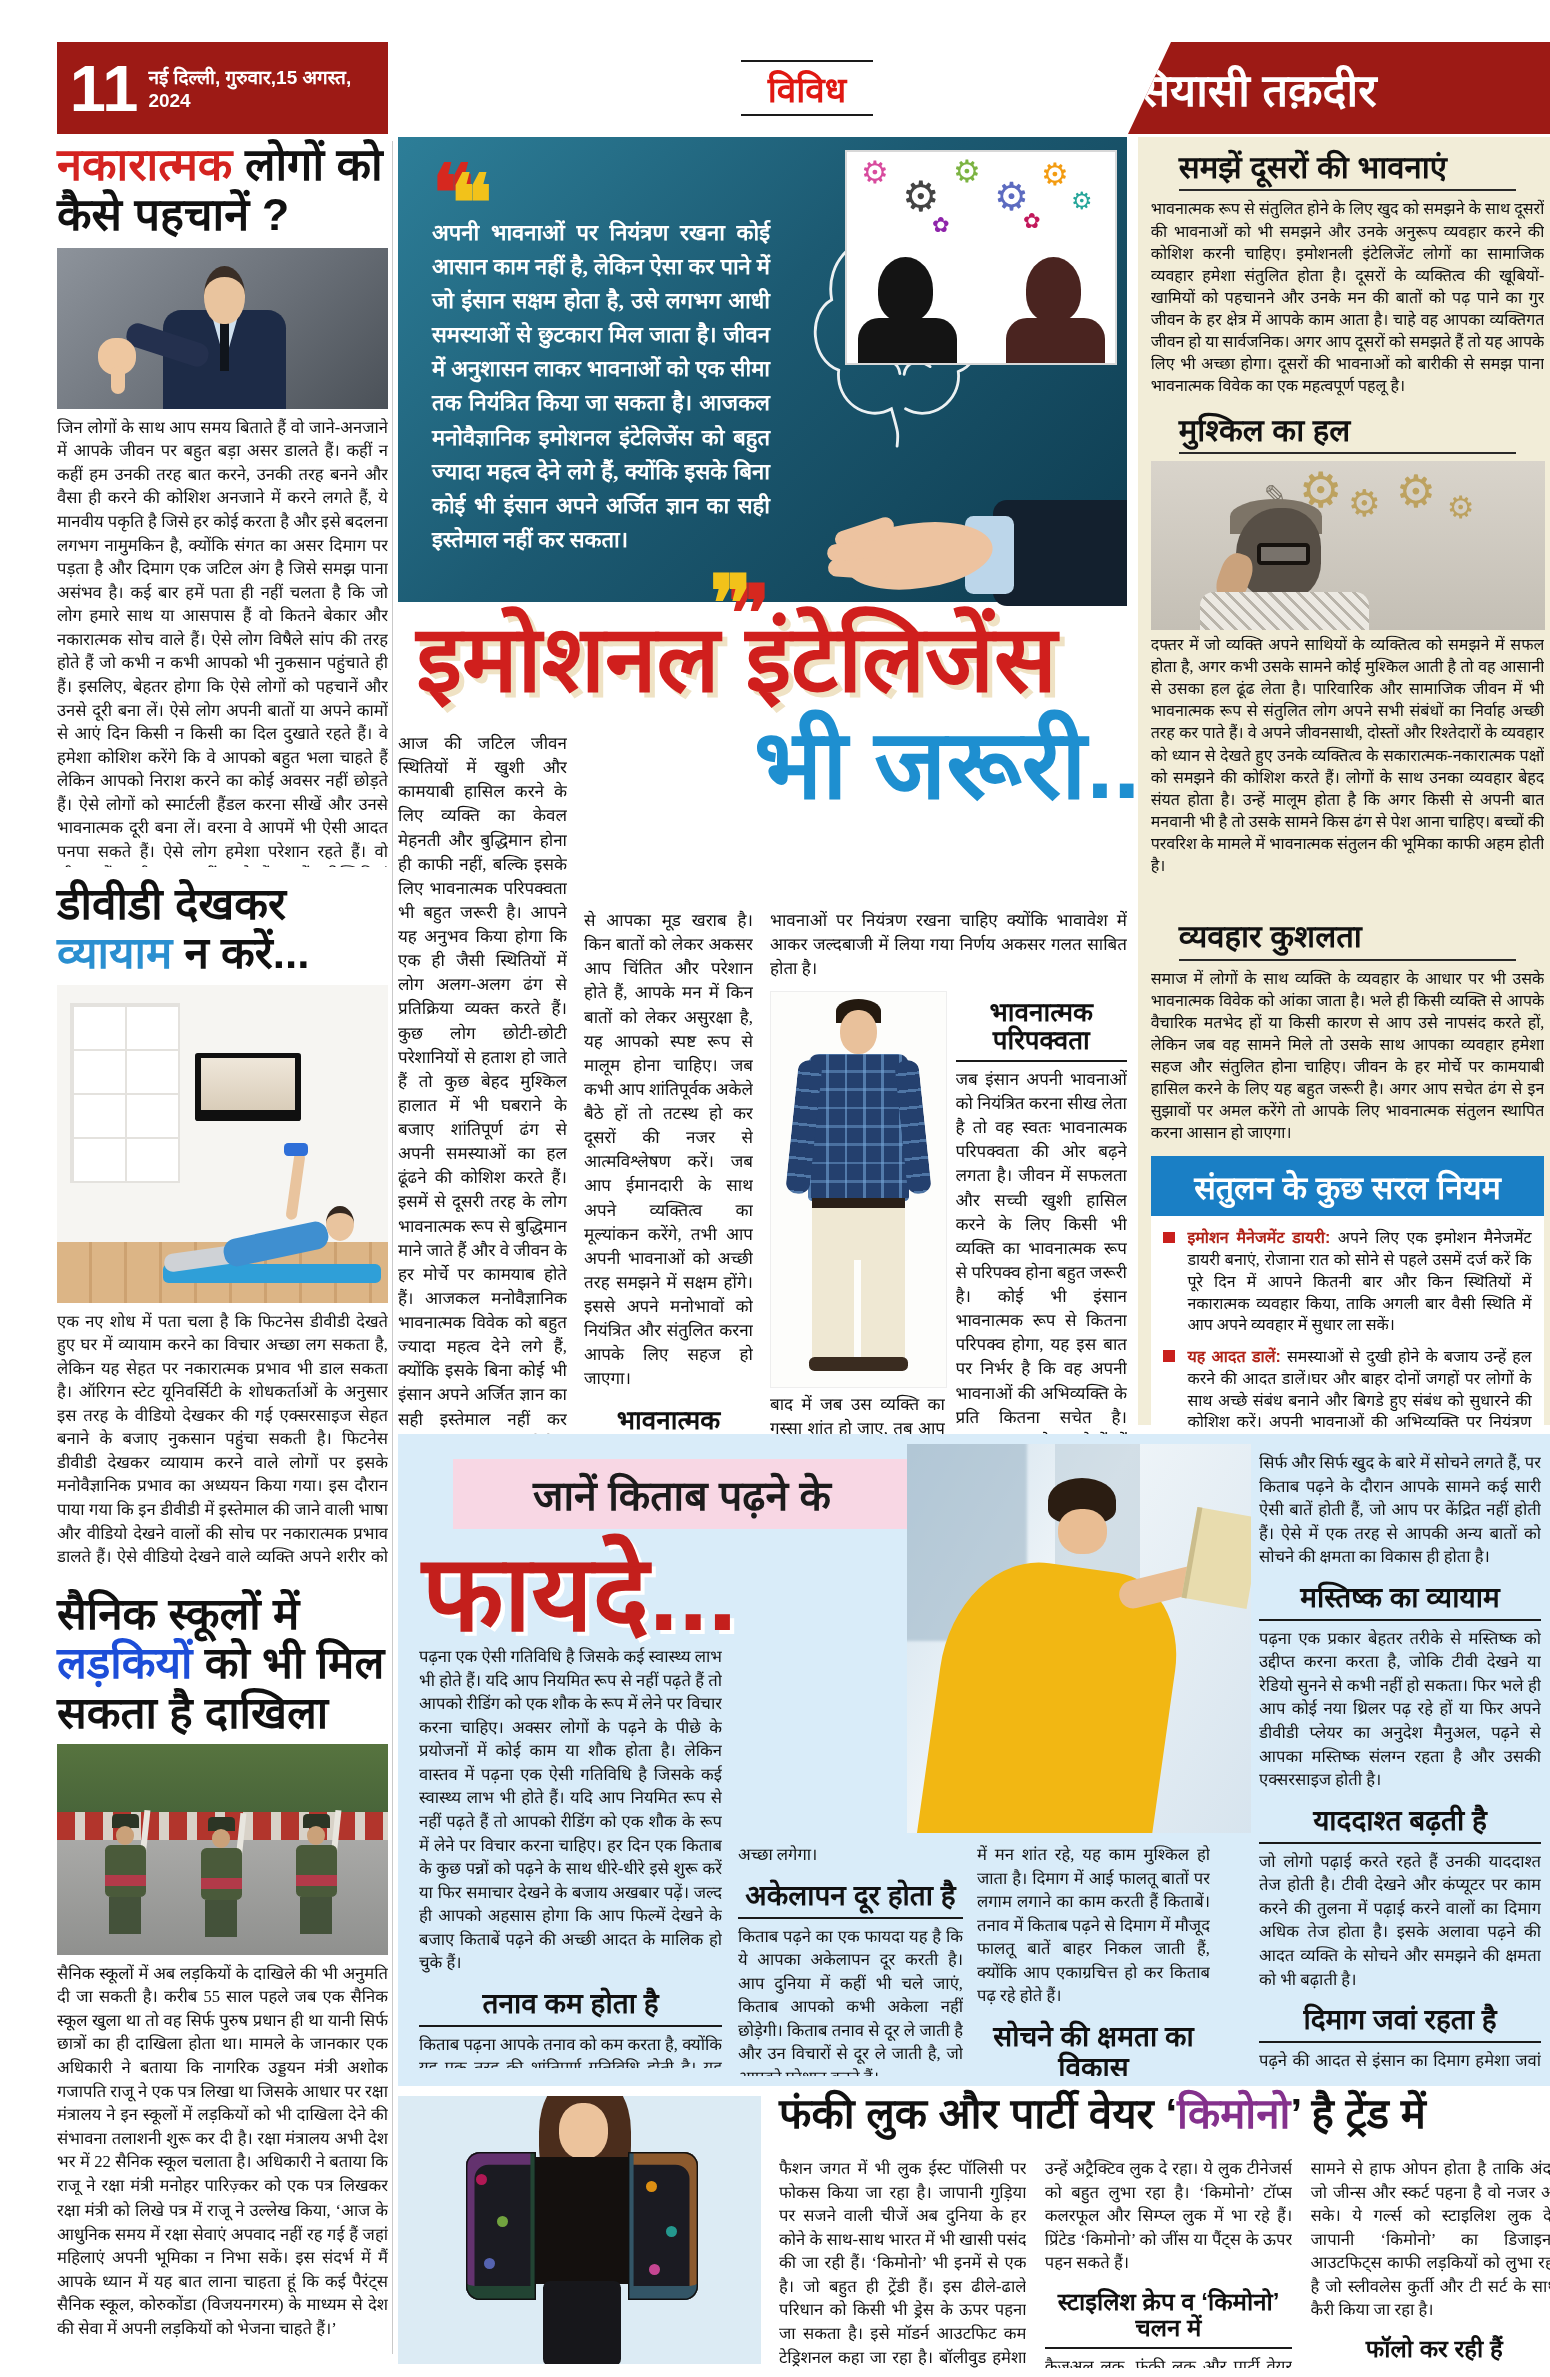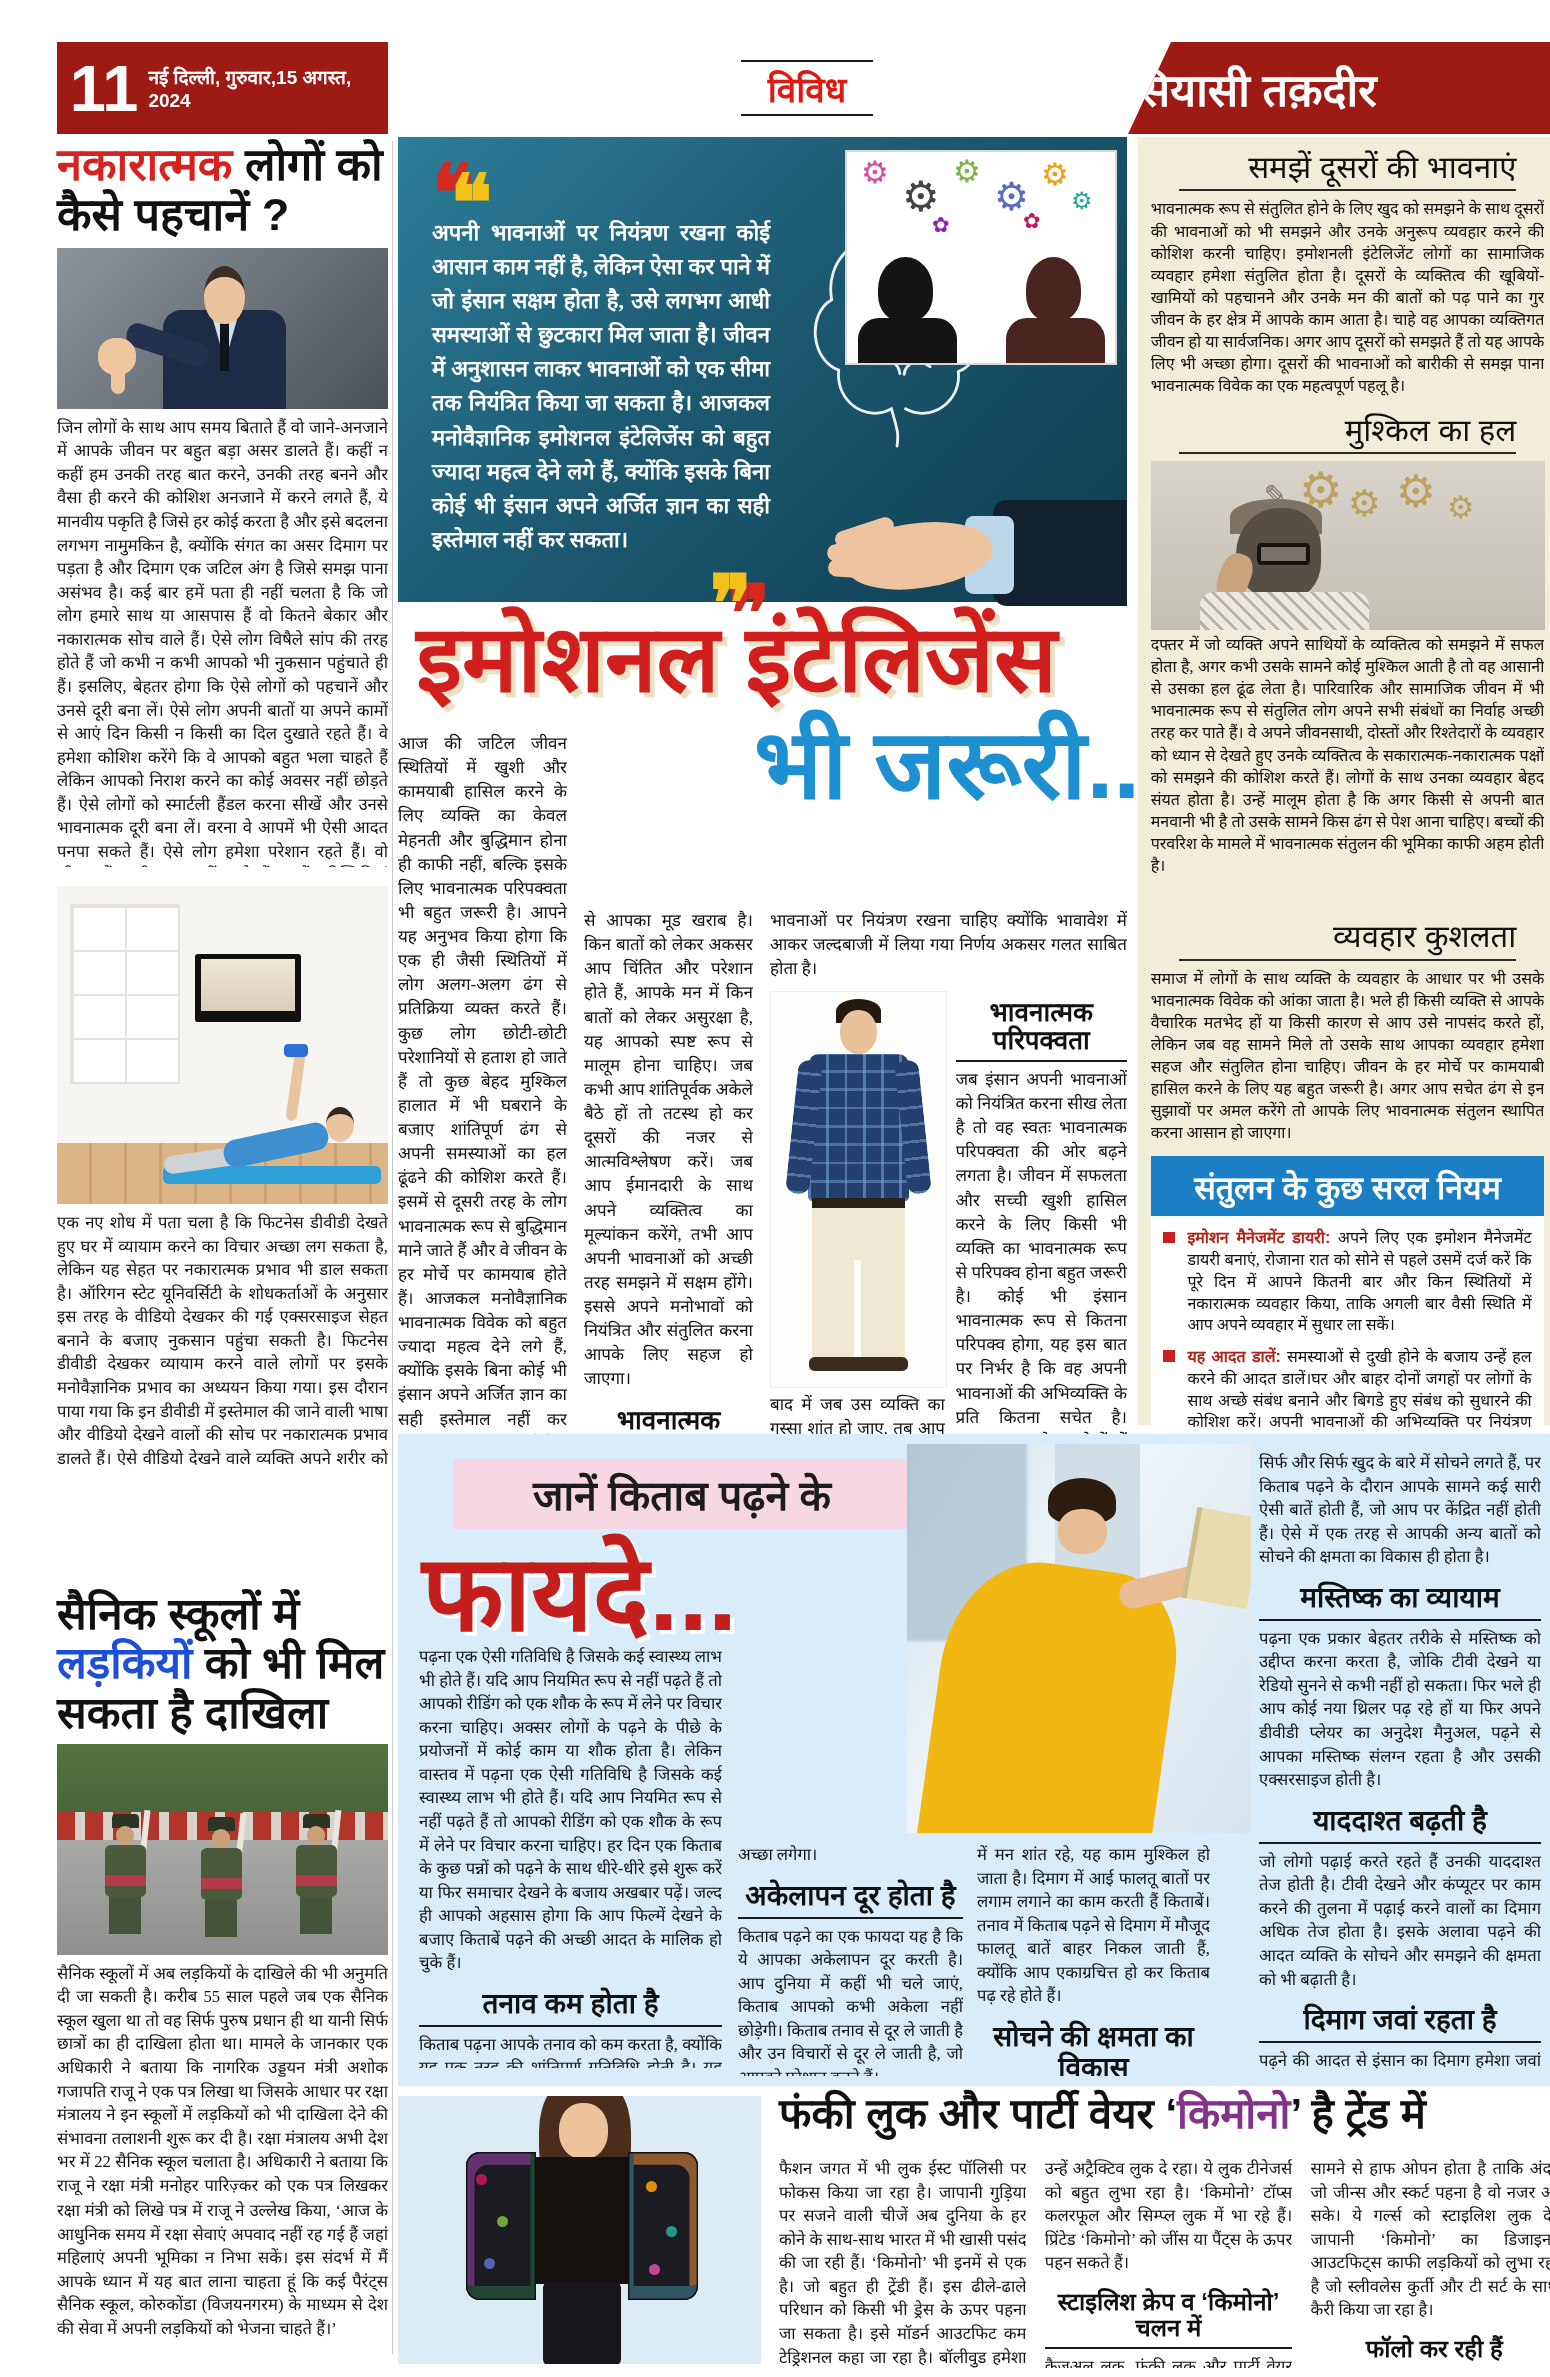--- a/index.html
+++ b/index.html
@@ -102,21 +102,21 @@
      background-image:repeating-linear-gradient(90deg,rgba(120,170,220,.55) 0 2.8px,transparent 2.8px 18.3px),
                       repeating-linear-gradient(0deg,rgba(120,170,220,.45) 0 2.8px,transparent 2.8px 18.3px);}
   .sm-arm{position:absolute;width:24px;height:134px;border-radius:11.3px;background:#24406e;
      background-image:repeating-linear-gradient(0deg,rgba(120,170,220,.5) 0 2.8px,transparent 2.8px 17px);}
   .sm-belt{position:absolute;left:41px;top:206px;width:93px;height:10px;background:#2a2018;}
   .sm-pants{position:absolute;left:41px;top:216px;width:93px;height:151px;background:#efe8d3;}
   .sm-split{position:absolute;left:83px;top:268px;width:7px;height:99px;background:#fdfdfb;}
   .sm-shoes{position:absolute;left:38px;top:365px;width:99px;height:14px;background:#3a2c20;border-radius:5.6px;}
   
   .rightcol{left:1106px;top:137px;width:419px;height:1288px;background:#f2edd8;padding:10px 12.7px;box-sizing:border-box;}
-  .rc-title{font-family:"Liberation Sans",sans-serif;font-weight:normal;font-size:31px;text-align:right;
+  .rc-title{font-family:"Liberation Sans",sans-serif;font-weight:bold;font-size:31px;text-align:left;
      border-bottom:2.1px solid #2a2a2a;padding-bottom:4.2px;margin:4.2px 28px 7px 28px;line-height:1.1;}
   .rc-body{font-size:16px;line-height:1.38;text-align:justify;overflow:hidden;}
   .photo-think{width:394px;height:169px;background:linear-gradient(#d9d4cb,#c4bfb5);position:relative;overflow:hidden;margin:4.2px 0;}
   .th-head{position:absolute;left:85px;top:47px;width:85px;height:92px;border-radius:50% 42% 40% 46%;background:#574f46;}
   .th-hair{position:absolute;left:79px;top:38px;width:92px;height:35px;border-radius:50% 50% 0 0;background:#7d7467;}
   .th-glass{position:absolute;left:106px;top:82px;width:45px;height:14px;border:4.2px solid #16120e;border-radius:4.2px;background:rgba(255,255,255,.2);}
   .th-hand{position:absolute;left:68px;top:92px;width:31px;height:49px;border-radius:40%;background:#caa27c;transform:rotate(20deg);}
   .th-shirt{position:absolute;left:49px;top:131px;width:169px;height:42px;background:repeating-linear-gradient(45deg,#ece9e2 0 7px,#b9b4aa 7px 10px);border-radius:14px 14px 0 0;}
   .gear-t{position:absolute;color:#b99a4e;opacity:.85;}
   .rules-bar{background:#1a7fc5;color:#fff;font-family:"Liberation Sans",sans-serif;font-weight:bold;
@@ -190,20 +190,24 @@
       <div class="man1-tie"></div>
       <div class="man1-head"></div>
       <div class="man1-arm"></div>
       <div class="man1-fist"></div>
       <div class="man1-thumb"></div>
     </div>
     <div class="bt" style="height:451px">जिन लोगों के साथ आप समय बिताते हैं वो जाने-अनजाने में आपके जीवन पर बहुत बड़ा असर डालते हैं। कहीं न कहीं हम उनकी तरह बात करने, उनकी तरह बनने और वैसा ही करने की कोशिश अनजाने में करने लगते हैं, ये मानवीय पकृति है जिसे हर कोई करता है और इसे बदलना लगभग नामुमकिन है, क्योंकि संगत का असर दिमाग पर पड़ता है और दिमाग एक जटिल अंग है जिसे समझ पाना असंभव है। कई बार हमें पता ही नहीं चलता है कि जो लोग हमारे साथ या आसपास हैं वो कितने बेकार और नकारात्मक सोच वाले हैं। ऐसे लोग विषैले सांप की तरह होते हैं जो कभी न कभी आपको भी नुकसान पहुंचाते ही हैं। इसलिए, बेहतर होगा कि ऐसे लोगों को पहचानें और उनसे दूरी बना लें। ऐसे लोग अपनी बातों या अपने कामों से आएं दिन किसी न किसी का दिल दुखाते रहते हैं। वे हमेशा कोशिश करेंगे कि वे आपको बहुत भला चाहते हैं लेकिन आपको निराश करने का कोई अवसर नहीं छोड़ते हैं। ऐसे लोगों को स्मार्टली हैंडल करना सीखें और उनसे भावनात्मक दूरी बना लें। वरना वे आपमें भी ऐसी आदत पनपा सकते हैं। ऐसे लोग हमेशा परेशान रहते हैं। वो जीवन में कभी खुश नहीं रहते हैं। चाहें परिस्थितियां कितनी भी अच्छी क्यों न हों, उन्हें हमेशा शिकायत और समस्या ही रहती है। समय रहते ऐसे लोगों से दूर हो जाएं। जो लोग आपको किसी काम को करने के लिए प्रेरित नहीं करते हैं बल्कि हमेशा हतोत्साहित करते रहते हैं वे लोग टॉक्सिक होते हैं। ऐसे लोग जीवन में नकारात्मकता लेकर आते हैं। जितना संभव हो, ऐसे लोगों से दूर रहें। जहरीले स्वभाव वाले लोगों से आप जब भी बात करें, तो वे दूसरों के बारे में हमेशा खराब ही बोलेंगे। इससे आपके नजरिए पर भी असर पड़ता है। इसलिए, अच्छा होगा कि ऐसे लोगों से दूरी बनाकर रखें।</div>
   </div>
 
   <div class="abs a2">
+    <div class="hl">
+      <span>डीवीडी देखकर</span><br>
+      <span class="blue">व्यायाम</span><span> न करें...</span>
+    </div>
     <div class="ph photo2">
       <div class="shelf"></div>
       <div class="floor"></div>
       <div class="tv">
           <div class="tvscreen"></div>
         </div>
       <div class="mat"></div>
       <div class="w-legs"></div>
       <div class="w-torso"></div>
       <div class="w-head"></div>

